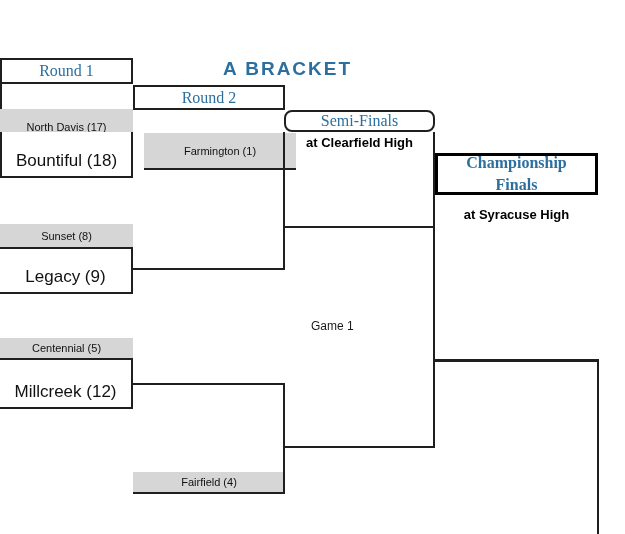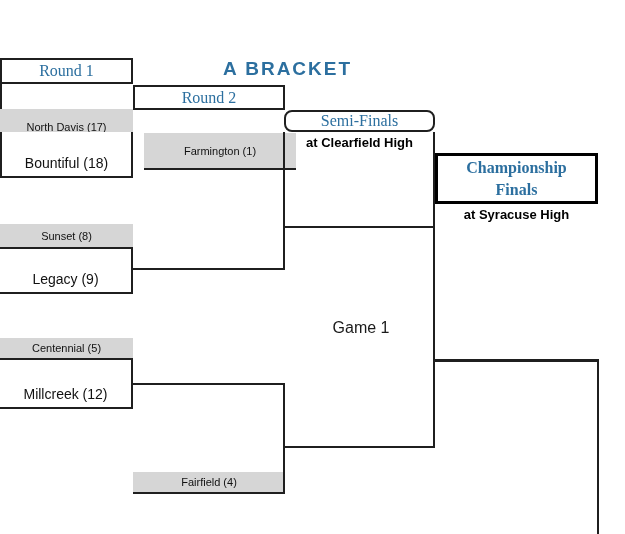--- a/index.html
+++ b/index.html
@@ -42,48 +42,48 @@
     border-bottom:2px solid var(--line);
     display:flex;align-items:center;justify-content:center;
     font-size:11px;color:var(--text);
   }
   .white-cell{
     background:#ffffff;
     border-right:2px solid var(--line);
     border-bottom:2px solid var(--line);
     display:flex;align-items:flex-end;justify-content:center;
     padding-bottom:5px;
-    font-size:14px;color:var(--text);
+    font-size:17px;color:var(--text);
   }
   .line{background:var(--line);}
   .champ-box{
     border:3px solid #000000;
     background:#ffffff;
     display:flex;flex-direction:column;align-items:center;justify-content:center;
     font-family:"Liberation Serif", serif;
     font-weight:bold;font-size:16px;line-height:22px;color:var(--blue);
     text-align:center;
   }
   .game-label{
-    text-align:center;font-size:16px;color:#1a1a1a;
+    font-size:12px;color:#1a1a1a;
   }
 </style>
 </head>
 <body>
 
 <div id="canvas">
 
   <div class="abs title">A BRACKET</div>
 
   <div class="abs hdr-box" style="left:0;top:58px;width:133px;height:26px;">Round 1</div>
   <div class="abs hdr-box" style="left:133px;top:85px;width:152px;height:25px;">Round 2</div>
   <div class="abs hdr-box" style="left:284px;top:110px;width:151px;height:22px;border-radius:8px;">Semi-Finals</div>
   <div class="abs venue" style="left:284px;top:135px;width:151px;">at Clearfield High</div>
 
-  <div class="abs champ-box" style="left:435px;top:153px;width:163px;height:51px;">
+  <div class="abs champ-box" style="left:435px;top:153px;width:163px;height:42px;">
     <span>Championship</span>
     <span>Finals</span>
   </div>
   <div class="abs venue" style="left:435px;top:207px;width:163px;">at Syracuse High</div>
 
   <div class="abs line" style="left:0;top:58px;width:2px;height:120px;"></div>
 
   <div class="abs gray-cell" style="left:0;top:109px;width:133px;height:37px;">
     <span>North Davis (17)</span>
   </div>

